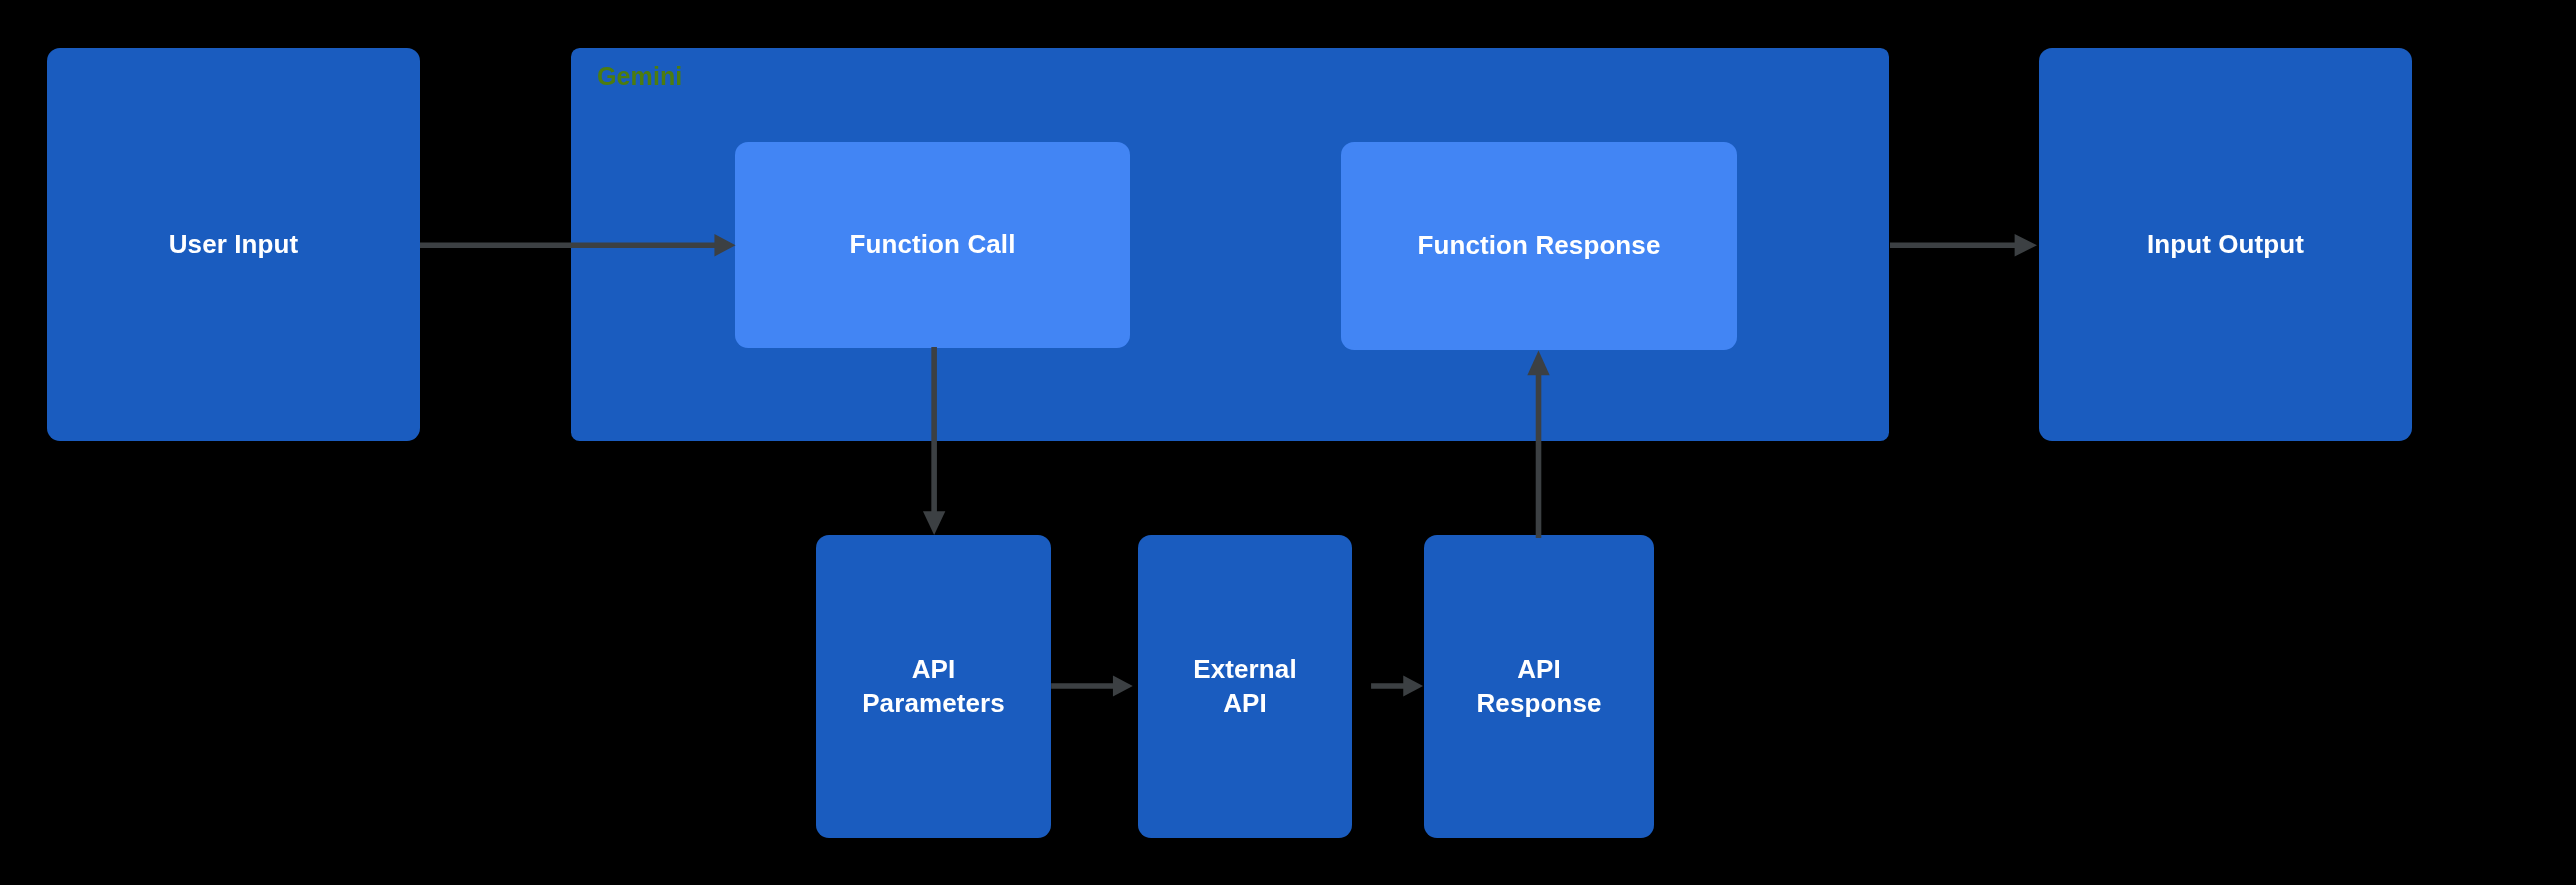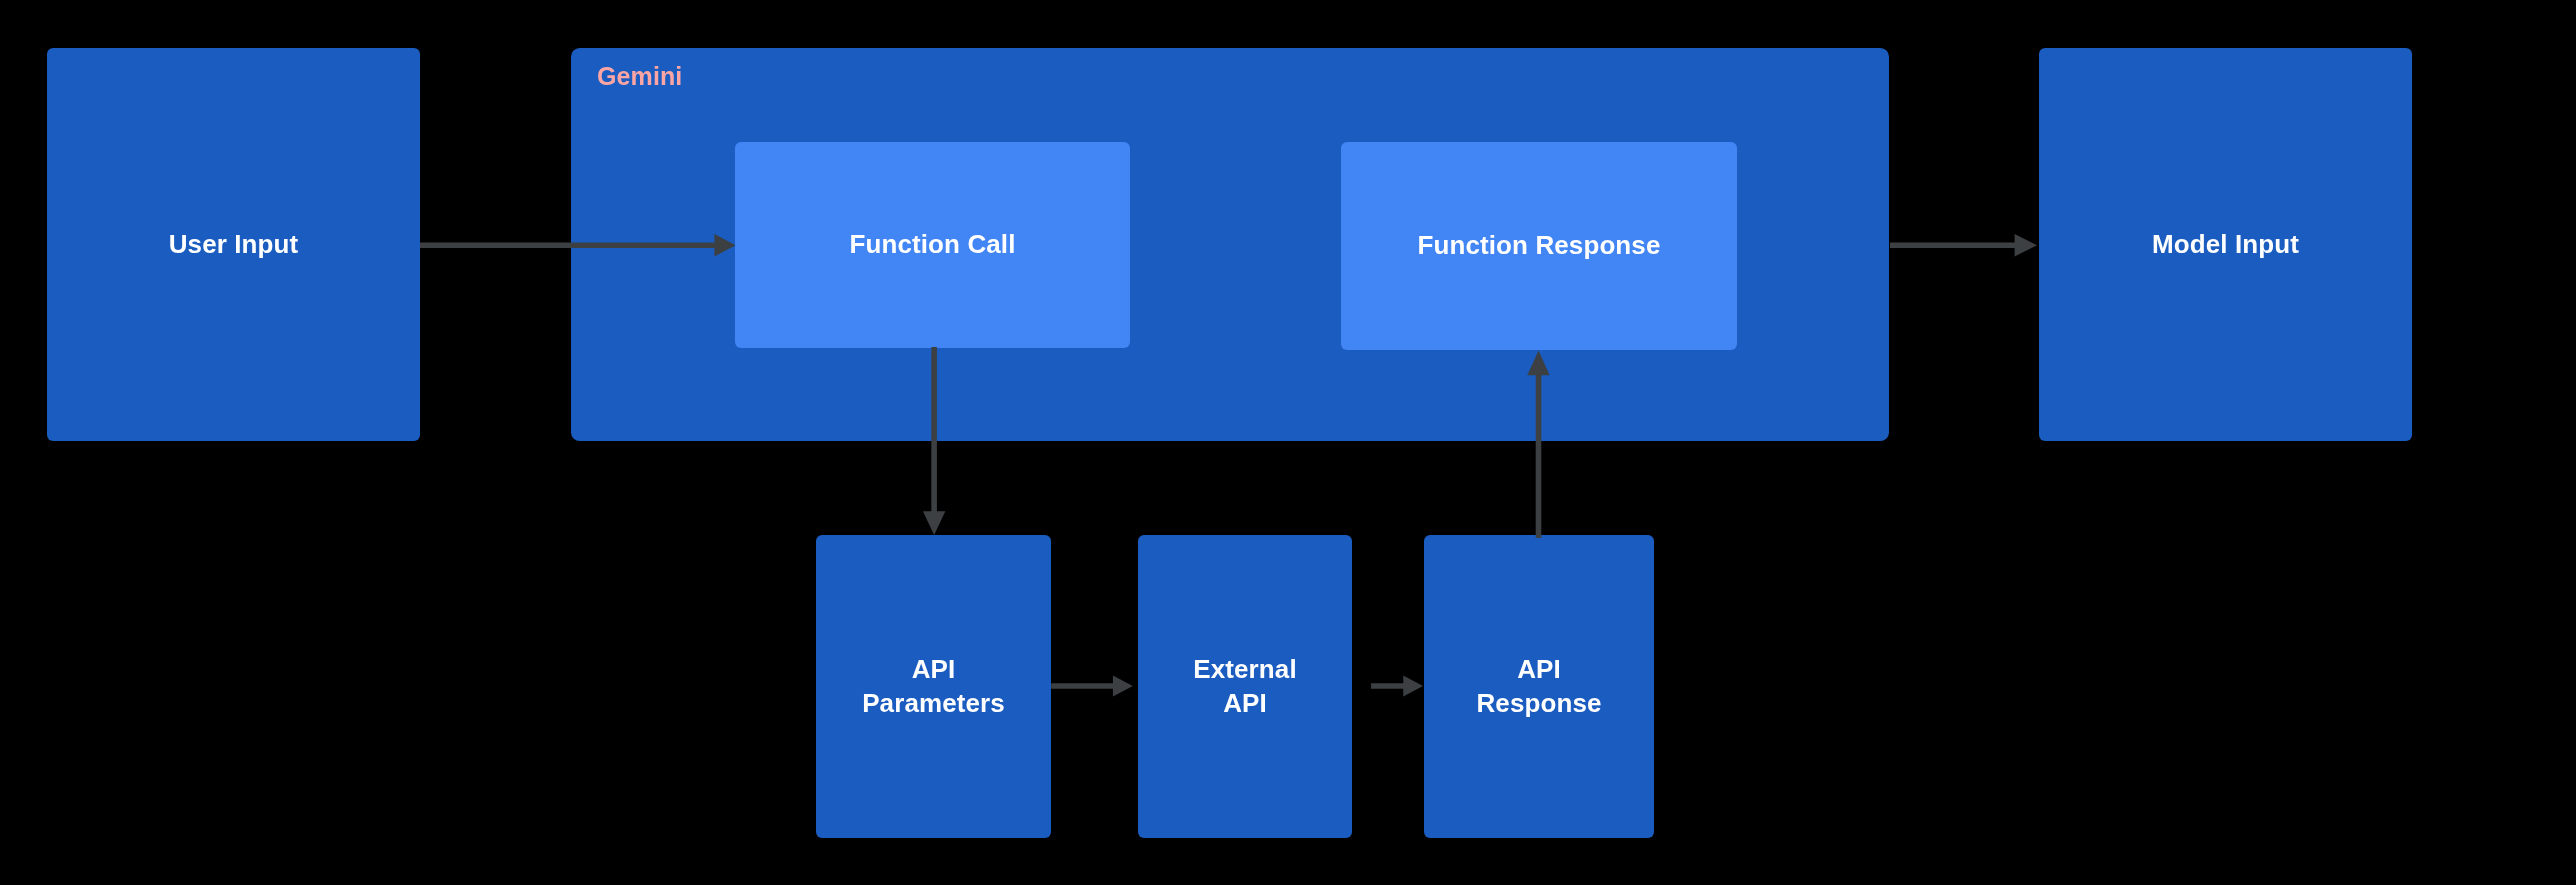--- a/index.html
+++ b/index.html
@@ -20,21 +20,21 @@
   }
 
   
   .node {
     position: absolute;
     box-sizing: border-box;
     display: flex;
     align-items: center;
     justify-content: center;
     text-align: center;
-    border-radius: 6px;
+    border-radius: 13px;
     color: #ffffff;
     font-weight: bold;
     line-height: 1.28;
     letter-spacing: 0.1px;
     -webkit-font-smoothing: antialiased;
   }
   .node .label {
     display: block;
     width: 100%;
     padding: 0 8.7px;
@@ -47,21 +47,21 @@
 
   
   .group {
     position: absolute;
     box-sizing: border-box;
     background: #1A5CBF;
     border-radius: 8.7px;
   }
   .group-title {
     position: absolute;
-    color: #fca5a5;
+    color: #4d7c0f;
     font-weight: bold;
     font-size: 25px;
     letter-spacing: 0.1px;
     -webkit-font-smoothing: antialiased;
     white-space: nowrap;
   }
 
   
   .edge {
     position: absolute;
@@ -83,21 +83,21 @@
 
   <div class="node node-inner" style="left:735px; top:142px; width:395px; height:206px;">
     <span class="label">Function Call</span>
   </div>
 
   <div class="node node-inner" style="left:1341px; top:142px; width:396px; height:208px;">
     <span class="label">Function Response</span>
   </div>
 
   <div class="node node-outer" style="left:2039px; top:48px; width:373px; height:393px;">
-    <span class="label">Model Input</span>
+    <span class="label">Input Output</span>
   </div>
 
   <div class="node node-outer" style="left:816px; top:535px; width:235px; height:303px;">
     <span class="label">API
 Parameters</span>
   </div>
 
   <div class="node node-outer" style="left:1138px; top:535px; width:214px; height:303px;">
     <span class="label">External
 API</span>

